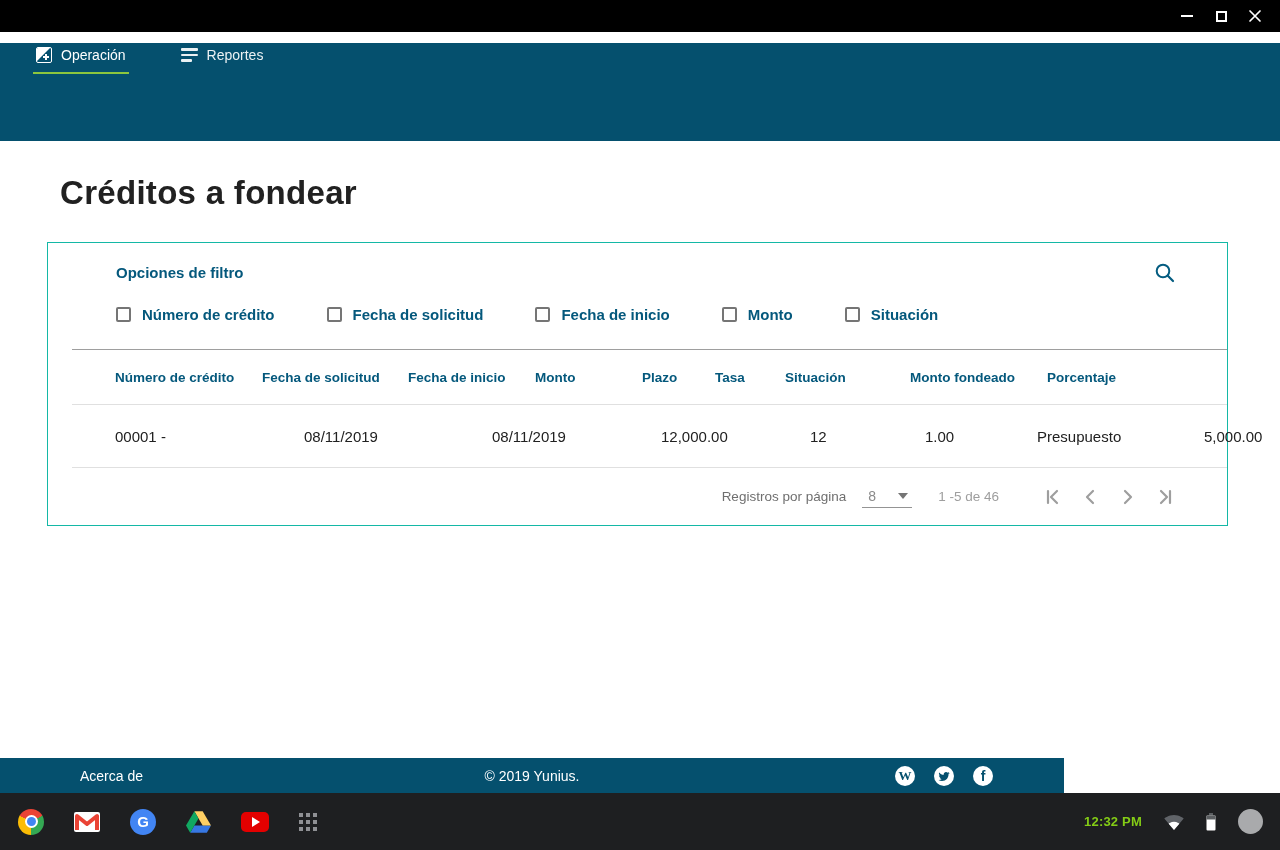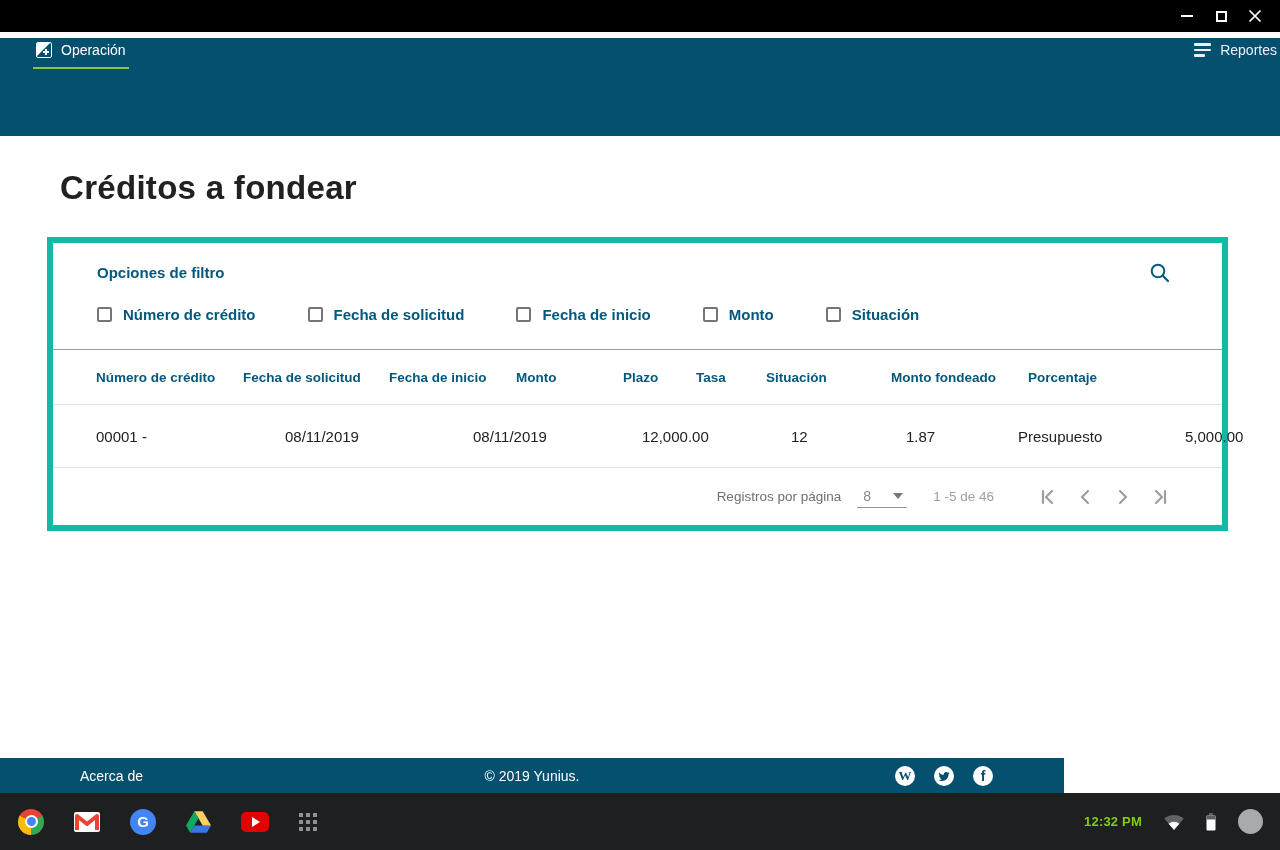--- a/index.html
+++ b/index.html
@@ -11,37 +11,37 @@
   .winbtn { width: 34px; height: 26px; display: flex; align-items: center; justify-content: center; cursor: default; }
   .min-glyph { width: 12px; height: 2px; background: #fff; }
   .max-glyph { width: 11px; height: 11px; border: 2px solid #fff; }
 
   
   .app-header { height: 98px; background: #05506E; color: #fff; }
   .header-top { display: flex; align-items: center; padding: 18px 0 0 25px; height: 48px; }
   .menu-icon { width: 21px; display: flex; flex-direction: column; gap: 4px; margin-right: 13px; }
   .menu-icon span { display: block; height: 2.5px; background: #fff; border-radius: 1px; }
   .app-title { font-size: 19px; font-weight: bold; letter-spacing: 0.3px; }
-  .tabs { display: flex; padding-left: 33px; margin-top: 6px; justify-content: space-between; }
+  .tabs { display: flex; padding-left: 33px; margin-top: 11px; }
   .tab { display: flex; align-items: center; gap: 9px; padding: 4px 3px 9px 3px; border-bottom: 2px solid transparent; font-size: 14px; cursor: pointer; }
   .tab.active { border-bottom-color: #8CC63E; }
   .tab.inactive { opacity: 0.92; margin-left: 49px; }
   .exposure-icon { position: relative; width: 16px; height: 16px; border: 1.6px solid #fff; border-radius: 2px; overflow: hidden; }
   .exposure-icon .tri { position: absolute; left: 0; top: 0; width: 0; height: 0; border-top: 13px solid #fff; border-right: 13px solid transparent; }
   .exposure-icon .plus { position: absolute; right: 2px; bottom: 2px; width: 6px; height: 6px; }
   .exposure-icon .plus::before { content: ""; position: absolute; left: 0; top: 2px; width: 6px; height: 1.6px; background: #fff; }
   .exposure-icon .plus::after { content: ""; position: absolute; left: 2.2px; top: 0; width: 1.6px; height: 6px; background: #fff; }
   .notes-icon { width: 17px; display: flex; flex-direction: column; gap: 3px; }
   .notes-icon span { display: block; height: 2.4px; background: #fff; border-radius: 1px; }
   .notes-icon span:nth-child(3) { width: 11px; }
 
   
   .page-title { margin: 33px 0 0 60px; font-size: 33px; font-weight: bold; color: #212121; letter-spacing: 0.3px; }
 
-  .card { margin: 30px 8px 0 47px; width: 1181px; border: 6px solid #14b8a6; background: #fff; }
+  .card { margin: 30px 8px 0 47px; width: 1181px; border: 1px solid #14b8a6; background: #fff; padding-left: 24px; }
 
   .filter-section { position: relative; padding: 21px 44px 26px 44px; }
   .filter-title { color: #04587C; font-weight: bold; font-size: 15px; }
   .search-btn { position: absolute; top: 17px; right: 49px; width: 26px; height: 26px; display: flex; align-items: center; justify-content: center; cursor: pointer; }
   .filter-row { display: flex; gap: 52px; margin-top: 25px; align-items: center; }
   .filter-item { display: flex; align-items: center; gap: 11px; cursor: pointer; }
   .checkbox { width: 15px; height: 15px; border: 2px solid #757575; border-radius: 2px; background: #fff; flex: 0 0 auto; }
   .filter-label { color: #04587C; font-weight: bold; font-size: 15px; white-space: nowrap; }
 
   .divider-strong { border-top: 1px solid #9e9e9e; }
@@ -177,21 +177,21 @@
       <div class="th">Monto fondeado</div>
       <div class="th">Porcentaje</div>
     </div>
 
     <div class="grid-row table-row">
       <div>00001 -</div>
       <div>08/11/2019</div>
       <div>08/11/2019</div>
       <div>12,000.00</div>
       <div>12</div>
-      <div>1.87</div>
+      <div>1.00</div>
       <div>Presupuesto</div>
       <div>5,000.00</div>
       <div class="progress-wrap">
         <div class="progress-track">
           <div class="progress-fill" style="width: 44%;"></div>
         </div>
         <div class="progress-label">Fondeado: 41%</div>
       </div>
     </div>
 

